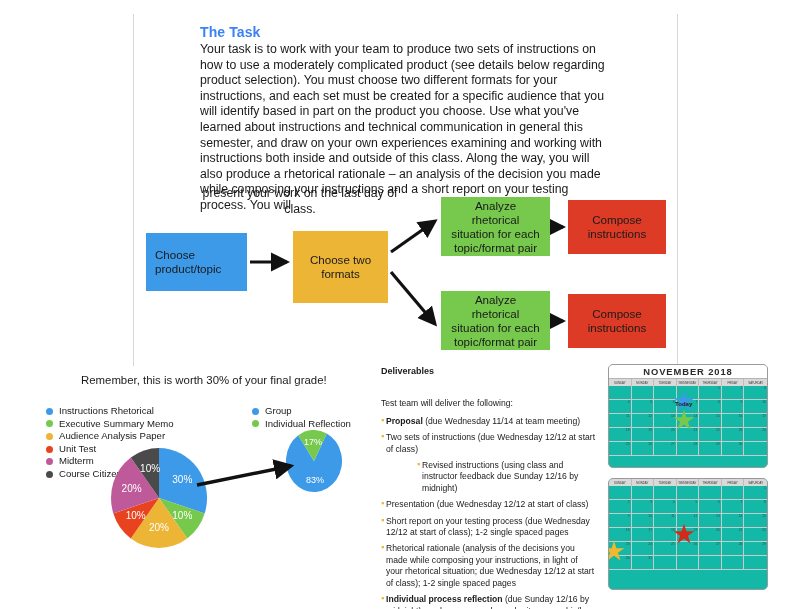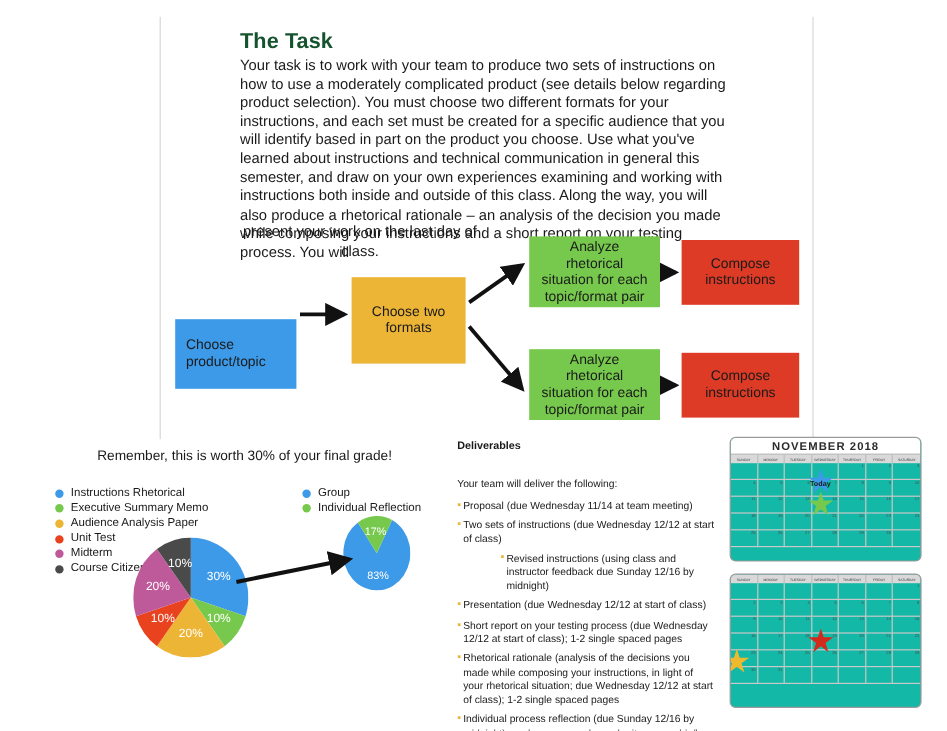--- a/index.html
+++ b/index.html
@@ -16,21 +16,21 @@
   
   .vdiv{position:absolute;width:1px;background:#d8d8d8;}
   .vdiv.left{left:133px;top:14px;height:352px;}
   .vdiv.right{left:677px;top:14px;height:352px;}
 
   
   .task{
     position:absolute;left:200px;top:24px;width:412px;
   }
   .task-title{
-    font-size:18px;font-weight:bold;color:#14532d;margin:0 0 2px 0;
+    font-size:14px;font-weight:bold;color:#3b82f6;margin:0 0 2px 0;
     letter-spacing:.1px;
   }
   .task-body{
     font-size:12.3px;line-height:15.6px;color:#1a1a1a;margin:0;
     text-align:left;
   }
   .task-tail{
     position:absolute;left:200px;top:186px;width:200px;
     font-size:12.3px;line-height:15.6px;color:#1a1a1a;text-align:center;
   }
@@ -41,21 +41,21 @@
     position:absolute;
     display:flex;align-items:center;
     box-sizing:border-box;
     font-size:11.6px;line-height:14px;
     color:#1a1a1a;
     padding:13px 9px;
   }
   .fbox.center{justify-content:center;text-align:center;}
   .fbox.left{justify-content:flex-start;text-align:left;}
 
-  #box-product{left:146px;top:233px;width:101px;height:58px;background:#3d9ae8;margin-top:33px;}
+  #box-product{left:146px;top:233px;width:101px;height:58px;background:#3d9ae8;}
   #box-formats{left:293px;top:231px;width:95px;height:72px;background:#edb536;}
   #box-analyze-1{left:441px;top:197px;width:109px;height:59px;background:#76c94c;}
   #box-analyze-2{left:441px;top:291px;width:109px;height:59px;background:#76c94c;}
   #box-compose-1{left:568px;top:200px;width:98px;height:54px;background:#de3b26;}
   #box-compose-2{left:568px;top:294px;width:98px;height:54px;background:#de3b26;}
 
   .flow-svg{position:absolute;left:0;top:0;width:789px;height:365px;pointer-events:none;}
 
   
   .grade-note{
@@ -86,21 +86,21 @@
   }
   .deliv-title{font-weight:bold;font-size:9px;margin-bottom:21px;}
   .deliv-intro{margin-bottom:6px;}
   .deliv-item{display:flex;margin-bottom:5px;}
   .deliv-item.indent{margin-left:36px;}
   .bullet{
     color:#edb536;flex:0 0 auto;width:5px;
     font-size:9px;line-height:8px;
   }
   .deliv-text{flex:1 1 auto;}
-  .deliv-text b{font-weight:normal;}
+  .deliv-text b{font-weight:bold;}
 
   
   .cal{
     position:absolute;
     background:#14b8a6;
     border:1px solid #9a9a9a;
     border-radius:5px;
     box-sizing:border-box;
     overflow:hidden;
   }
@@ -258,21 +258,21 @@
     <defs>
       <marker id="ah2" markerWidth="6" markerHeight="6" refX="5" refY="3" orient="auto">
         <path d="M0,0 L6,3 L0,6 z" fill="#111"></path>
       </marker>
     </defs>
     <line x1="2" y1="30" x2="96" y2="11" stroke="#111" stroke-width="3.4" marker-end="url(#ah2)"></line>
   </svg>
 
   <div class="deliv">
     <div class="deliv-title">Deliverables</div>
-    <div class="deliv-intro">Your team will deliver the following:</div>
+    <div class="deliv-intro">Test team will deliver the following:</div>
     <div id="deliv-list">
         <div class="deliv-item">
           <span class="bullet">▪</span>
           <span class="deliv-text"><b>Proposal</b> (due Wednesday 11/14 at team meeting)</span>
         </div>
         <div class="deliv-item">
           <span class="bullet">▪</span>
           <span class="deliv-text">Two sets of instructions (due Wednesday 12/12 at start of class)</span>
         </div>
         <div class="deliv-item indent">

